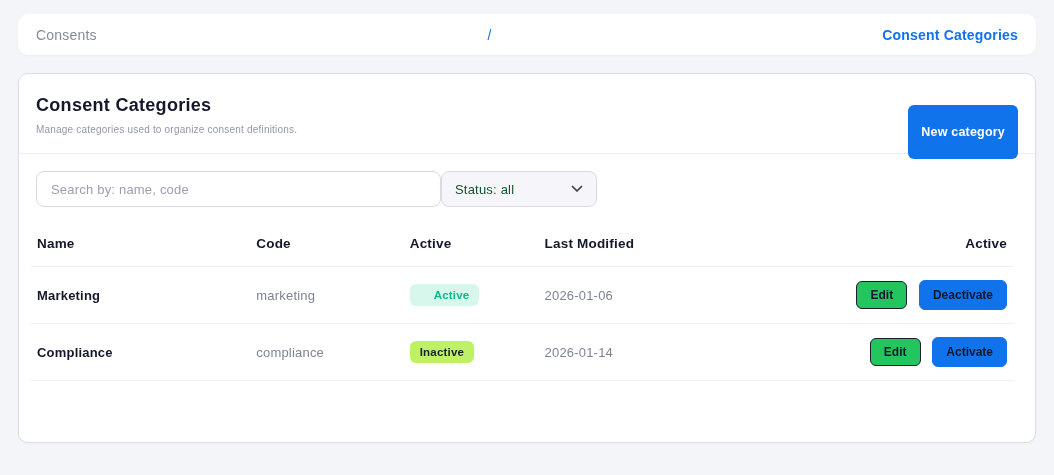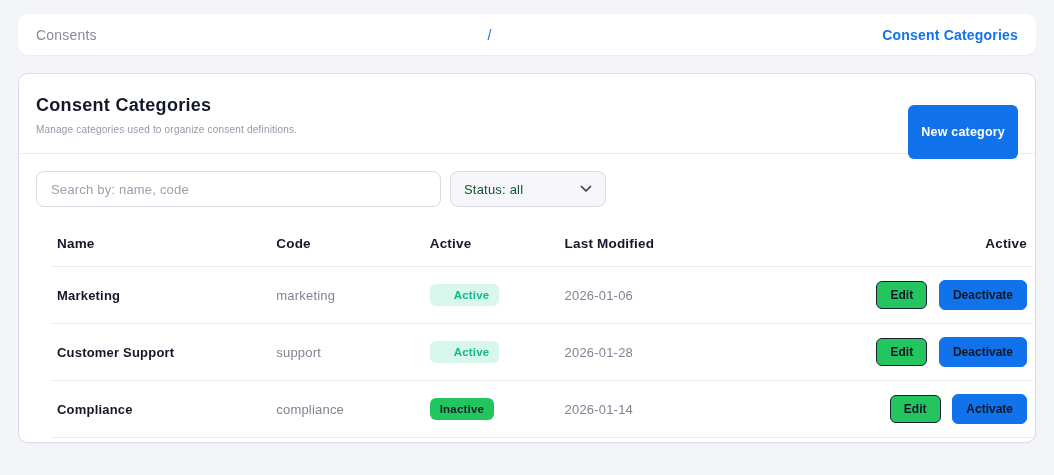--- a/index.html
+++ b/index.html
@@ -28,52 +28,52 @@
   .card-header { position:relative; padding:21px 17px 18px; border-bottom:1px solid #ebecf2; }
   .card-title { font-size:18px; font-weight:700; color:#15182b; letter-spacing:.3px; }
   .card-subtitle { margin-top:8px; font-size:10px; color:#9298a6; letter-spacing:.2px; }
   .btn-new {
     position:absolute; right:17px; top:31px;
     background:#1173eb; color:#ffffff; border:none; border-radius:6px;
     padding:20px 13px; font-size:12.5px; font-weight:600; letter-spacing:.2px; cursor:pointer;
   }
 
   
-  .filters { display:flex; align-items:center; gap:9px; padding:17px 17px 13px; }
+  .filters { display:flex; align-items:center; padding:17px 17px 13px; }
   .search-input {
     width:405px; height:36px; border:1px solid #d9dae4; border-radius:8px;
     padding:0 14px; font-size:13px; color:#15182b; outline:none; background:#fff;
   }
   .search-input::placeholder { color:#9aa0ae; letter-spacing:.2px; }
   .status-select {
     width:156px; height:36px; background:#f6f6fa; border:1px solid #d9dae4; border-radius:8px;
     display:flex; align-items:center; justify-content:space-between;
     padding:0 13px; font-size:13px; color:#14532d; cursor:pointer; letter-spacing:.2px;
   }
   .chev svg { display:block; }
 
   
-  table { width:calc(100% - 34px); margin:0 32px; border-collapse:collapse; }
+  table { width:calc(100% - 34px); margin:0 12px; border-collapse:collapse; }
   thead th {
     text-align:left; font-size:13.5px; font-weight:700; color:#15182b;
     padding:16px 6px 15px; border-bottom:1px solid #ededf3; letter-spacing:.2px;
   }
   thead th:last-child { text-align:right; }
   th.c-name { width:23%; } th.c-code { width:16%; } th.c-status { width:14%; }
   th.c-mod { width:33%; } th.c-actions { width:14%; }
   tbody td { padding:13px 6px; border-bottom:1px solid #ededf3; font-size:13px; color:#7e8494; letter-spacing:.2px; vertical-align:middle; }
   td.cell-name { font-weight:700; color:#15182b; font-size:13px; }
   td.cell-actions { text-align:right; white-space:nowrap; }
 
   .badge {
     display:inline-block; padding:5px 10px; border-radius:6px;
     font-size:11.5px; font-weight:600; letter-spacing:.2px;
   }
   .badge-active { background:#d7f6ec; color:#10b98d;padding-left:24px; }
-  .badge-inactive { background:#22c55e; color:#1b1f31; }
+  .badge-inactive { background:#bef264; color:#1b1f31; }
 
   .btn-edit {
     background:#22c55e; border:1px solid #1b1f31; border-radius:6px;
     padding:6px 13px; font-size:12px; font-weight:600; color:#15182b;
     margin-right:8px; cursor:pointer;
   }
   .btn-primary {
     background:#1173eb; border:1px solid #1173eb; border-radius:6px;
     padding:7px 13px; font-size:12px; font-weight:600; color:#0f172a; cursor:pointer;
   }
@@ -124,32 +124,20 @@
     <td class="cell-status">
       <span class="badge badge-active">Active</span>
     </td>
     <td class="cell-mod">2026-01-06</td>
     <td class="cell-actions">
       <button class="btn-edit">Edit</button>
       <button class="btn-primary">Deactivate</button>
     </td>
   </tr>
         <tr>
-    <td class="cell-name">Customer Support</td>
-    <td class="cell-code">support</td>
-    <td class="cell-status">
-      <span class="badge badge-active">Active</span>
-    </td>
-    <td class="cell-mod">2026-01-28</td>
-    <td class="cell-actions">
-      <button class="btn-edit">Edit</button>
-      <button class="btn-primary">Deactivate</button>
-    </td>
-  </tr>
-        <tr>
     <td class="cell-name">Compliance</td>
     <td class="cell-code">compliance</td>
     <td class="cell-status">
       <span class="badge badge-inactive">Inactive</span>
     </td>
     <td class="cell-mod">2026-01-14</td>
     <td class="cell-actions">
       <button class="btn-edit">Edit</button>
       <button class="btn-primary">Activate</button>
     </td>

